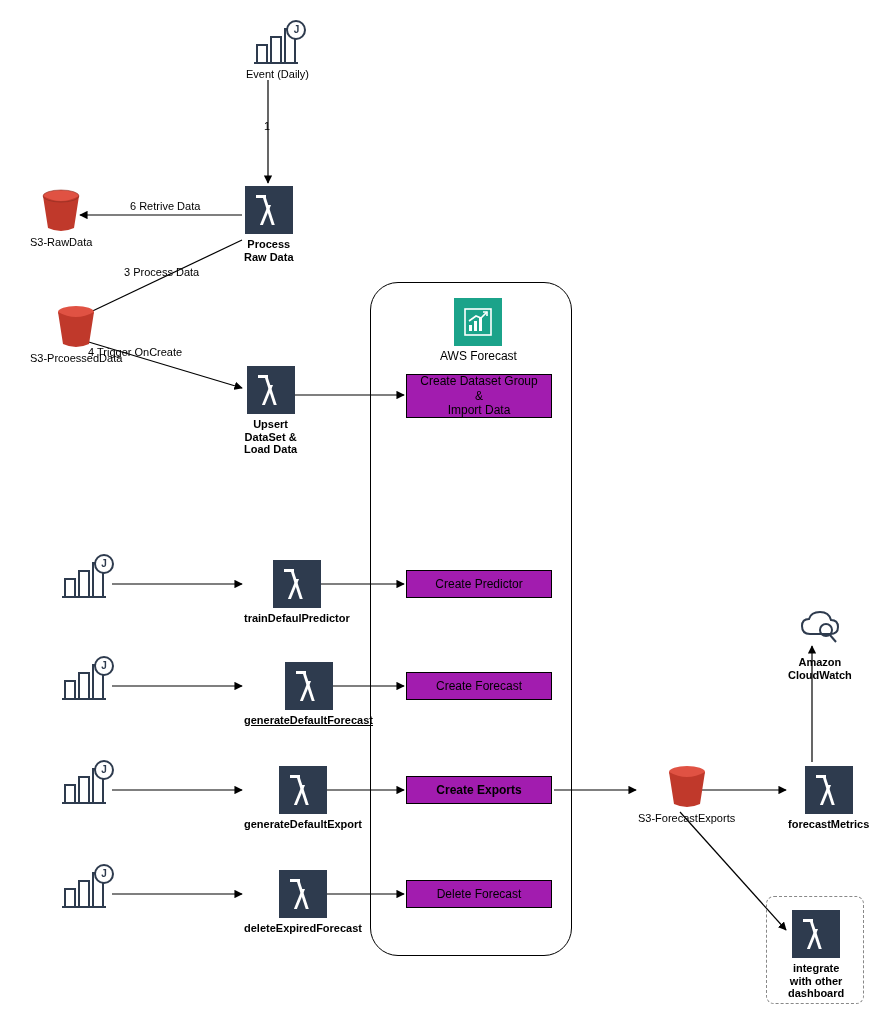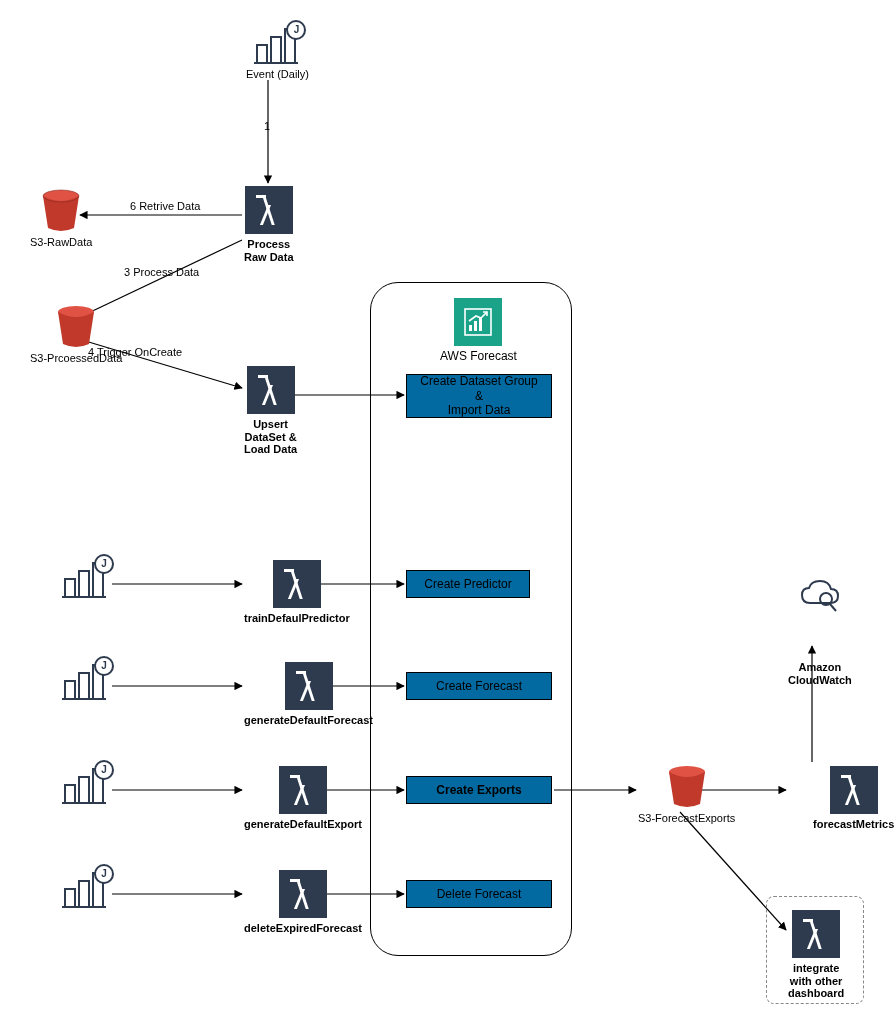--- a/index.html
+++ b/index.html
@@ -99,21 +99,21 @@
     background: #fff;
     border-radius: 50%;
     font-size: 10px; line-height: 16px; text-align:center; font-weight:bold;
     color: #2E3B4E;
   }
   .box {
     position:absolute;
     border: 1px solid #000;
     display:flex; align-items:center; justify-content:center;
     text-align:center;
-    background:#0369a1;
+    background:#a21caf;
     font-size:12px;
     padding: 4px 3px;
     box-sizing: border-box;
     line-height:1.2;
   }
   .container-box {
     position:absolute;
     border: 1px solid #000;
     border-radius: 28px;
     background: transparent;
@@ -255,21 +255,21 @@
         <path d="M6 14 L13 9 L18 11 L24 5" fill="none" stroke="#fff" stroke-width="1.6"></path>
         <path d="M20 5 L24 5 L24 9" fill="none" stroke="#fff" stroke-width="1.6"></path>
       </svg>
     </div>
     <div class="label plain" style="font-size:12px;">AWS Forecast</div>
   </div>
 
   <div class="box" style="left:406px; top:374px; width:146px; height:44px; white-space:pre;">Create Dataset Group
 &amp;
 Import Data</div>
-  <div class="box" style="left:406px; top:570px; width:124px; height:28px;">Create Predictor</div>
+  <div class="box" style="left:406px; top:570px; width:146px; height:28px;">Create Predictor</div>
   <div class="box" style="left:406px; top:672px; width:146px; height:28px;">Create Forecast</div>
   <div class="box" style="left:406px; top:776px; width:146px; height:28px;font-weight:bold;">Create Exports</div>
   <div class="box" style="left:406px; top:880px; width:146px; height:28px;">Delete Forecast</div>
 
   <div class="node" style="left:62px; top:558px;">
     <div class="event-icon">
         <div class="bars">
           <div class="b1"></div>
           <div class="b2"></div>
           <div class="b3"></div>
@@ -291,21 +291,21 @@
     <div class="event-icon">
         <div class="bars">
           <div class="b1"></div>
           <div class="b2"></div>
           <div class="b3"></div>
         </div>
         <div class="base"></div>
         <div class="clock">J</div>
       </div>
   </div>
-  <div class="node" style="left:244px; top:662px;">
+  <div class="node" style="left:244px; top:662px;text-decoration:underline;">
     <div class="lambda-icon">
         <div class="lambda-shape">
           <div class="lambda-leg"></div>
         </div>
       </div>
     <div class="label">generateDefaultForecast</div>
   </div>
 
   <div class="node" style="left:62px; top:764px;">
     <div class="event-icon">
@@ -350,30 +350,30 @@
   <div class="node" style="left:638px; top:764px;">
     <div class="bucket">
       <svg viewBox="0 0 44 44">
           <ellipse cx="22" cy="8" rx="18" ry="6" fill="#E05243"></ellipse>
           <path d="M4 8 L9 40 Q22 46 35 40 L40 8 Q22 18 4 8 Z" fill="#C0392B"></path>
         </svg>
     </div>
     <div class="label plain">S3-ForecastExports</div>
   </div>
 
-  <div class="node" style="left:788px; top:766px;margin-left:25px;">
+  <div class="node" style="left:788px; top:766px;">
     <div class="lambda-icon">
         <div class="lambda-shape">
           <div class="lambda-leg"></div>
         </div>
       </div>
     <div class="label">forecastMetrics</div>
   </div>
 
-  <div class="node" style="left:788px; top:573px;gap:36px;">
+  <div class="node" style="left:788px; top:604px;">
     <div class="cw-icon">
       <svg width="48" height="48" viewBox="0 0 48 48">
         <path d="M14 30 Q6 30 6 22 Q6 15 13 15 Q15 8 24 8 Q33 8 35 16 Q42 16 42 23 Q42 30 34 30 Z" fill="none" stroke="#2E3B4E" stroke-width="2"></path>
         <circle cx="30" cy="26" r="6" fill="none" stroke="#2E3B4E" stroke-width="2"></circle>
         <line x1="34" y1="31" x2="40" y2="38" stroke="#2E3B4E" stroke-width="2"></line>
       </svg>
     </div>
     <div class="label" style="white-space:pre;">Amazon
 CloudWatch</div>
   </div>

